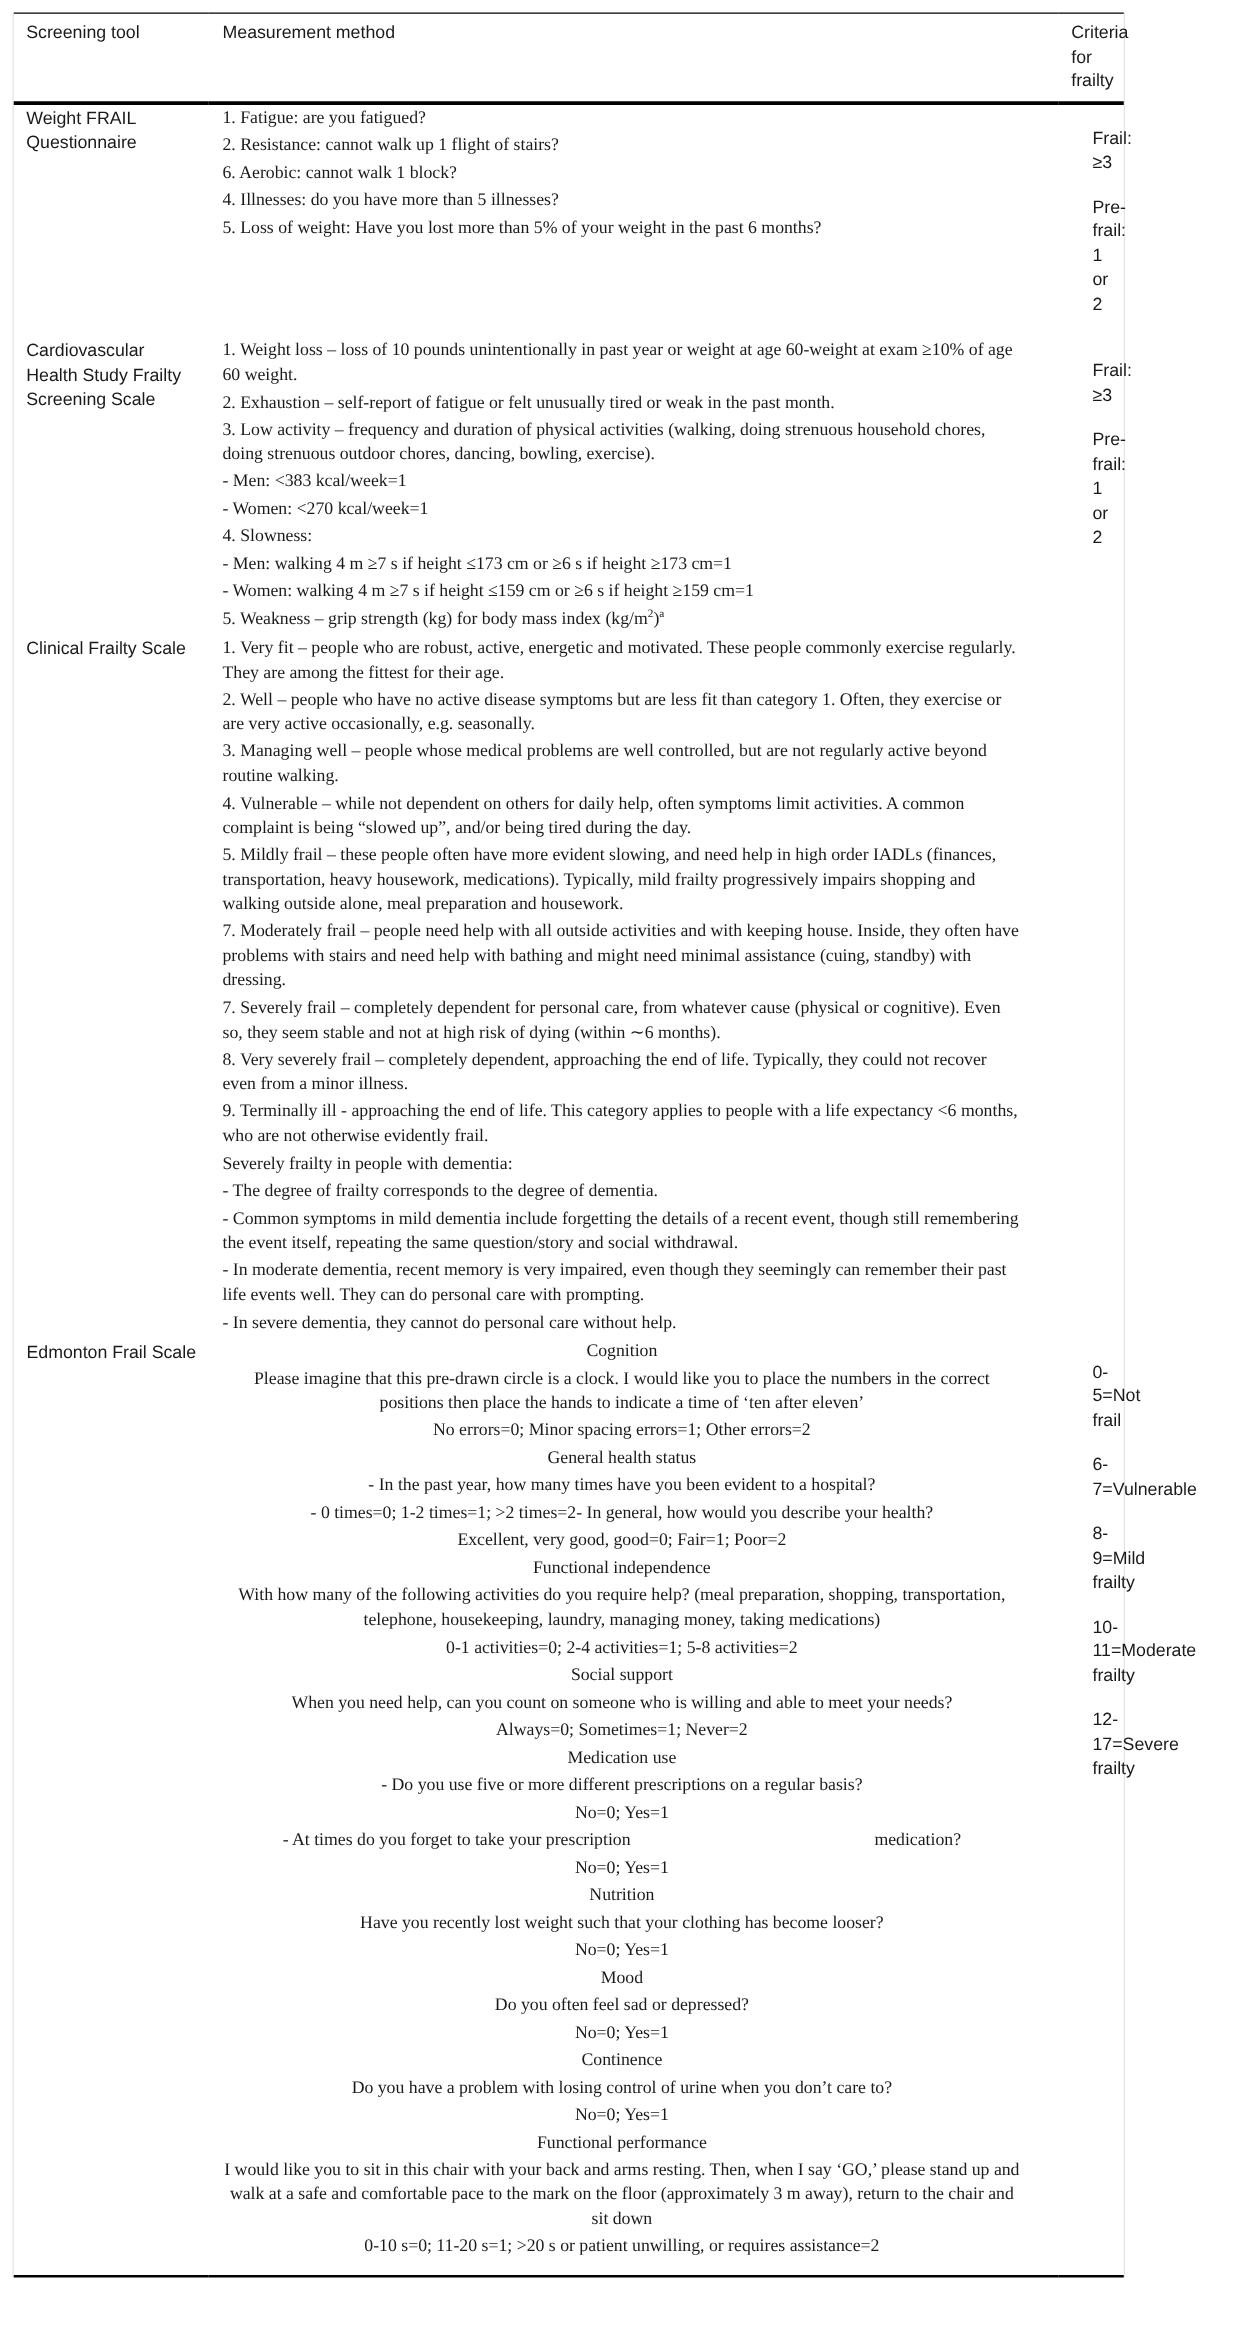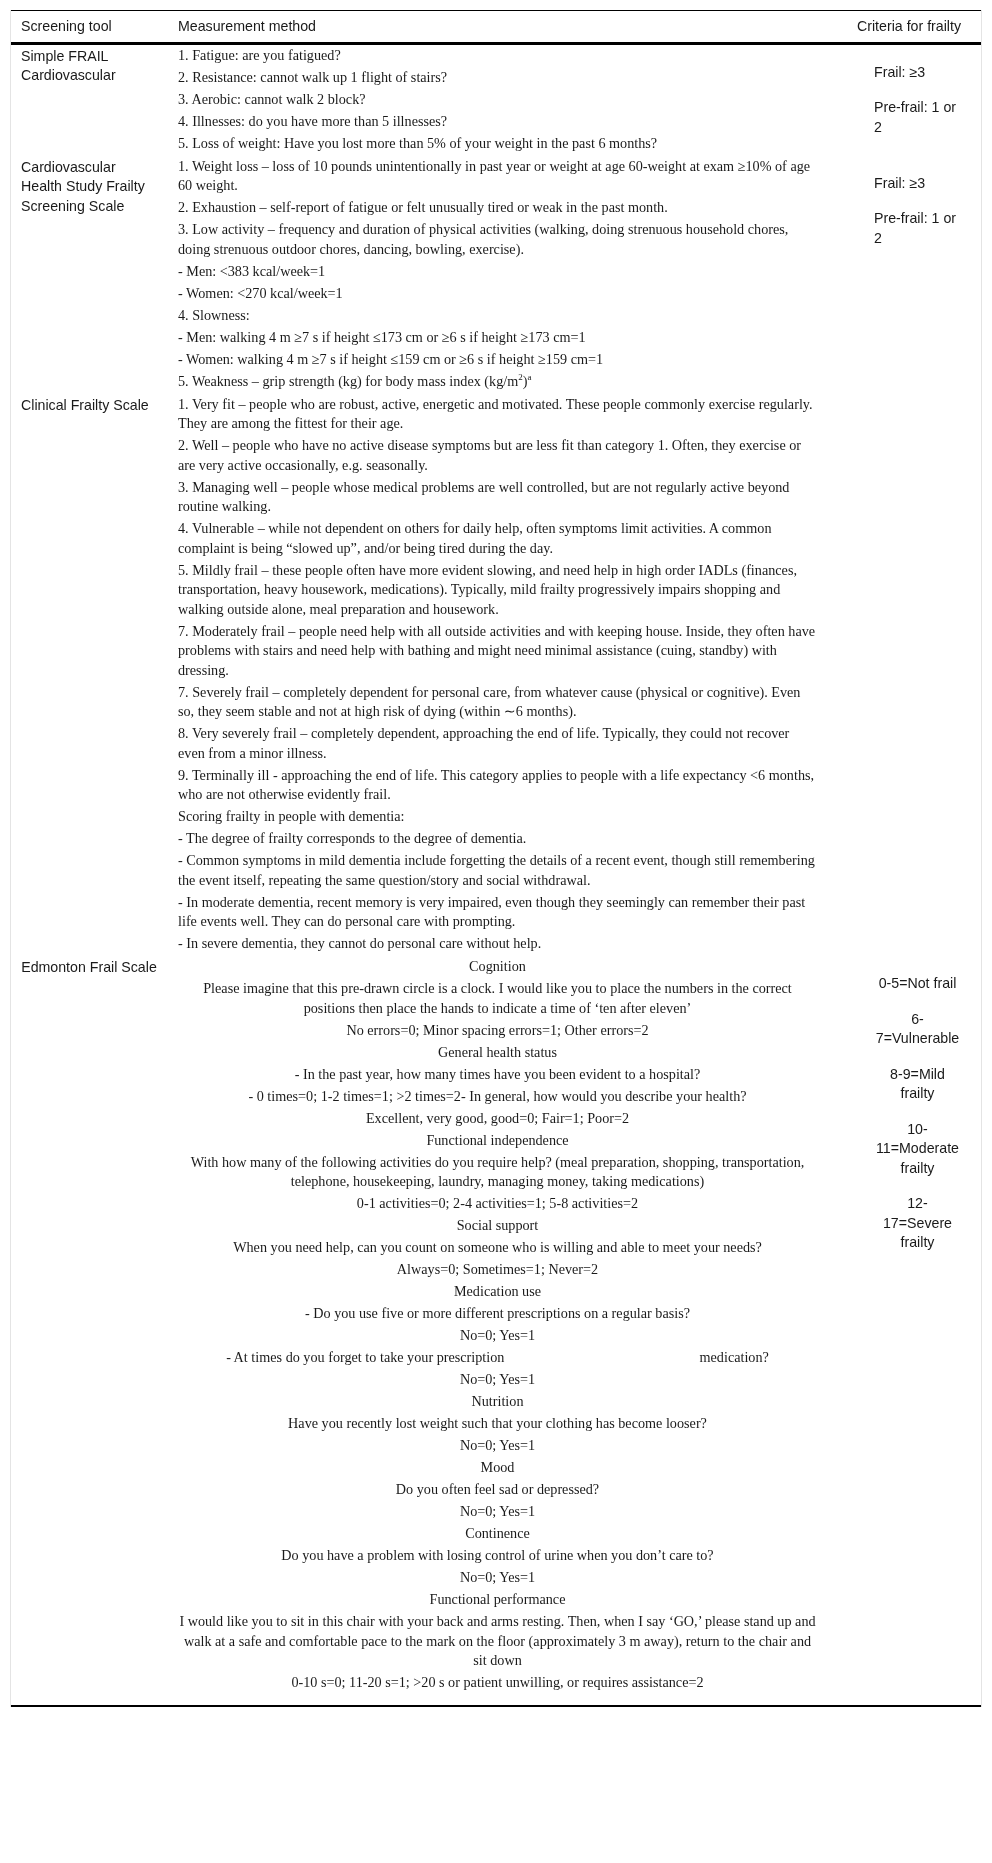--- a/index.html
+++ b/index.html
@@ -9,21 +9,21 @@
     font-family: "Liberation Sans", "DejaVu Sans", sans-serif;
     font-size: 14.2px;
     color: #1a1a1a;
     position: relative;
     overflow: hidden;
   }
   .table-wrap {
     position: absolute;
     left: 10px;
     top: 10px;
-    width: 972px;
+    width: 890px;
     border-left: 1px solid #e4e4e4;
     border-right: 1px solid #e4e4e4;
     box-sizing: border-box;
   }
   table {
     border-collapse: collapse;
     width: 100%;
     table-layout: fixed;
   }
   col.c-tool { width: 156px; }
@@ -64,25 +64,25 @@
     </colgroup>
     <thead>
       <tr>
         <th>Screening tool</th>
         <th class="h-method">Measurement method</th>
         <th>Criteria for frailty</th>
       </tr>
     </thead>
     <tbody>
       <tr>
-        <td class="tool">Simple FRAIL Cardiovascular</td>
+        <td class="tool">Weight FRAIL Questionnaire</td>
         <td class="method">
             <div class="para">1. Fatigue: are you fatigued?</div>
             <div class="para">2. Resistance: cannot walk up 1 flight of stairs?</div>
-            <div class="para">3. Aerobic: cannot walk 2 block?</div>
+            <div class="para">6. Aerobic: cannot walk 1 block?</div>
             <div class="para">4. Illnesses: do you have more than 5 illnesses?</div>
             <div class="para">5. Loss of weight: Have you lost more than 5% of your weight in the past 6 months?</div>
           </td>
         <td class="crit">
             <div class="crit-line">Frail: ≥3</div>
             <div class="crit-line">Pre-frail: 1 or 2</div>
           </td>
       </tr>
       <tr>
         <td class="tool">Cardiovascular Health Study Frailty Screening Scale</td>
@@ -109,21 +109,21 @@
         <td class="method">
             <div class="para">1. Very fit – people who are robust, active, energetic and motivated. These people commonly exercise regularly. They are among the fittest for their age.</div>
             <div class="para">2. Well – people who have no active disease symptoms but are less fit than category 1. Often, they exercise or are very active occasionally, e.g. seasonally.</div>
             <div class="para">3. Managing well – people whose medical problems are well controlled, but are not regularly active beyond routine walking.</div>
             <div class="para">4. Vulnerable – while not dependent on others for daily help, often symptoms limit activities. A common complaint is being “slowed up”, and/or being tired during the day.</div>
             <div class="para">5. Mildly frail – these people often have more evident slowing, and need help in high order IADLs (finances, transportation, heavy housework, medications). Typically, mild frailty progressively impairs shopping and walking outside alone, meal preparation and housework.</div>
             <div class="para">7. Moderately frail – people need help with all outside activities and with keeping house. Inside, they often have problems with stairs and need help with bathing and might need minimal assistance (cuing, standby) with dressing.</div>
             <div class="para">7. Severely frail – completely dependent for personal care, from whatever cause (physical or cognitive). Even so, they seem stable and not at high risk of dying (within ∼6 months).</div>
             <div class="para">8. Very severely frail – completely dependent, approaching the end of life. Typically, they could not recover even from a minor illness.</div>
             <div class="para">9. Terminally ill - approaching the end of life. This category applies to people with a life expectancy &lt;6 months, who are not otherwise evidently frail.</div>
-            <div class="para">Scoring frailty in people with dementia:</div>
+            <div class="para">Severely frailty in people with dementia:</div>
             <div class="para">- The degree of frailty corresponds to the degree of dementia.</div>
             <div class="para">- Common symptoms in mild dementia include forgetting the details of a recent event, though still remembering the event itself, repeating the same question/story and social withdrawal.</div>
             <div class="para">- In moderate dementia, recent memory is very impaired, even though they seemingly can remember their past life events well. They can do personal care with prompting.</div>
             <div class="para">- In severe dementia, they cannot do personal care without help.</div>
           </td>
         <td class="crit"></td>
       </tr>
       <tr>
         <td class="tool">Edmonton Frail Scale</td>
         <td class="method">

